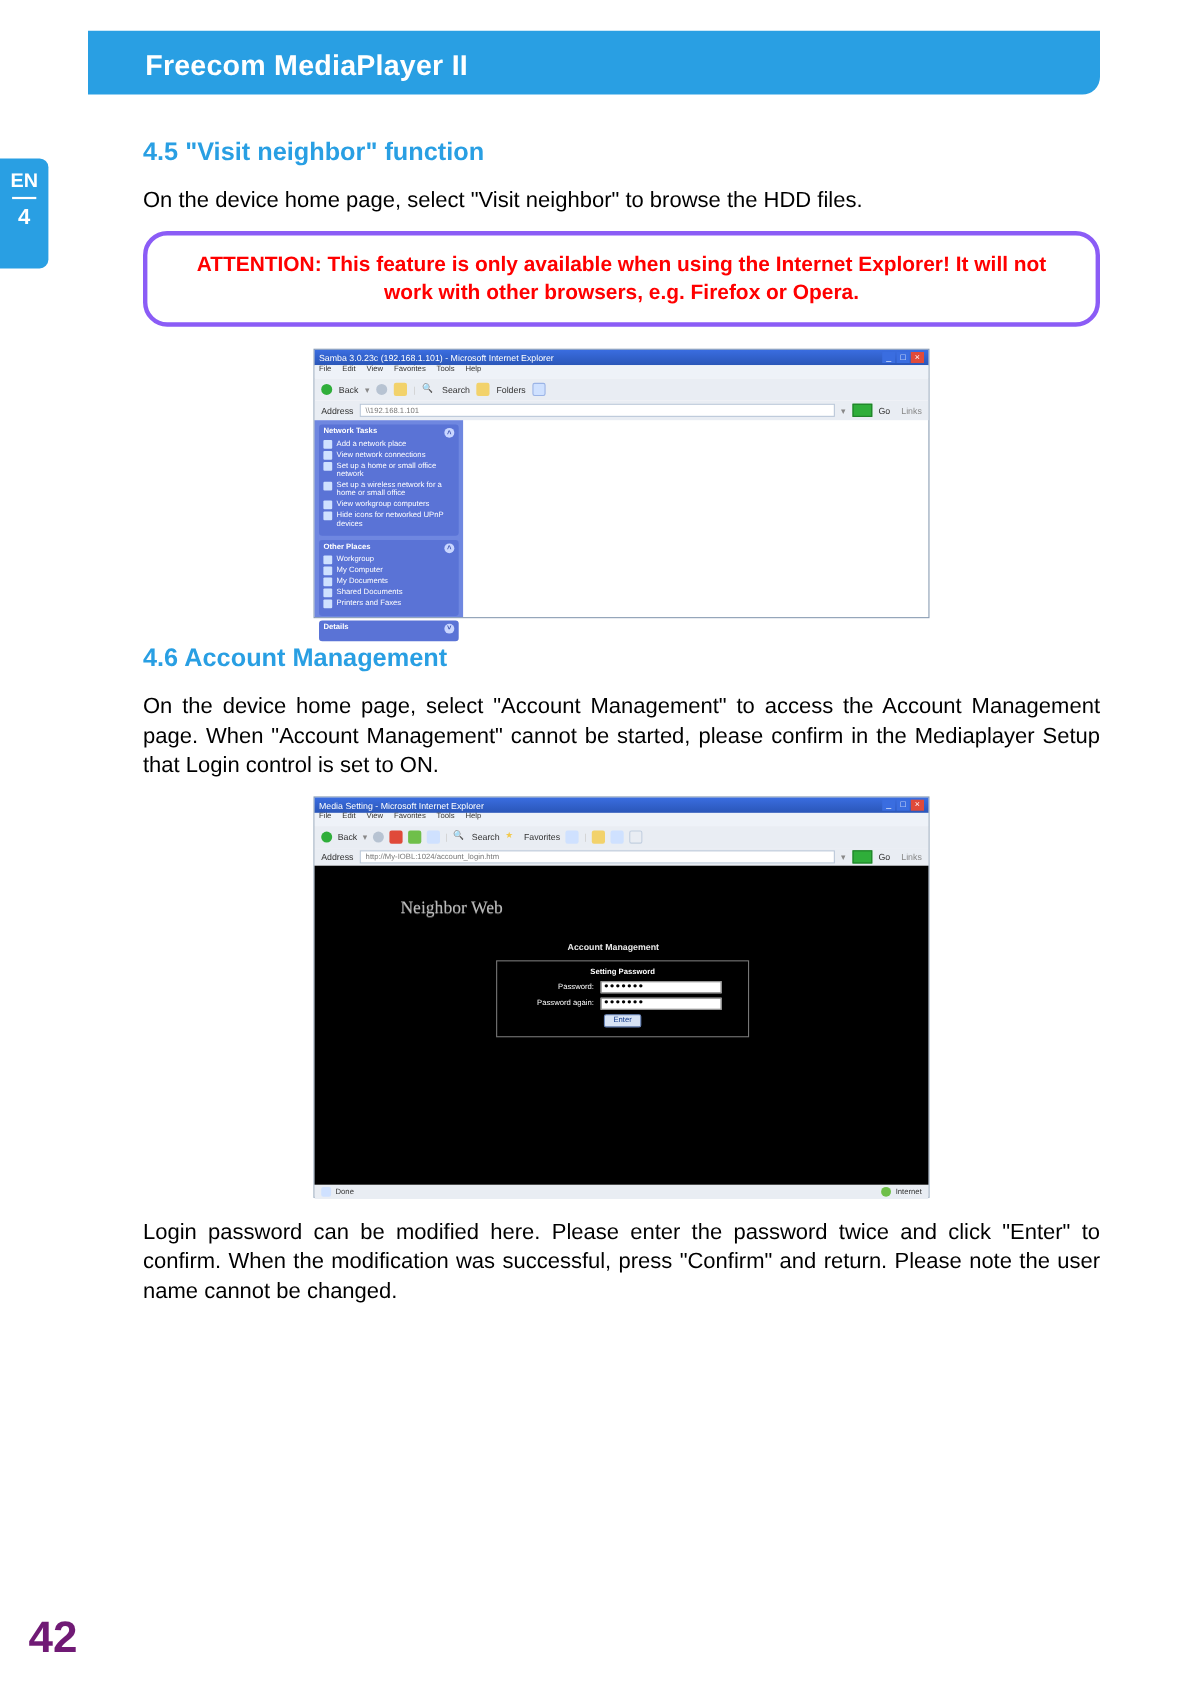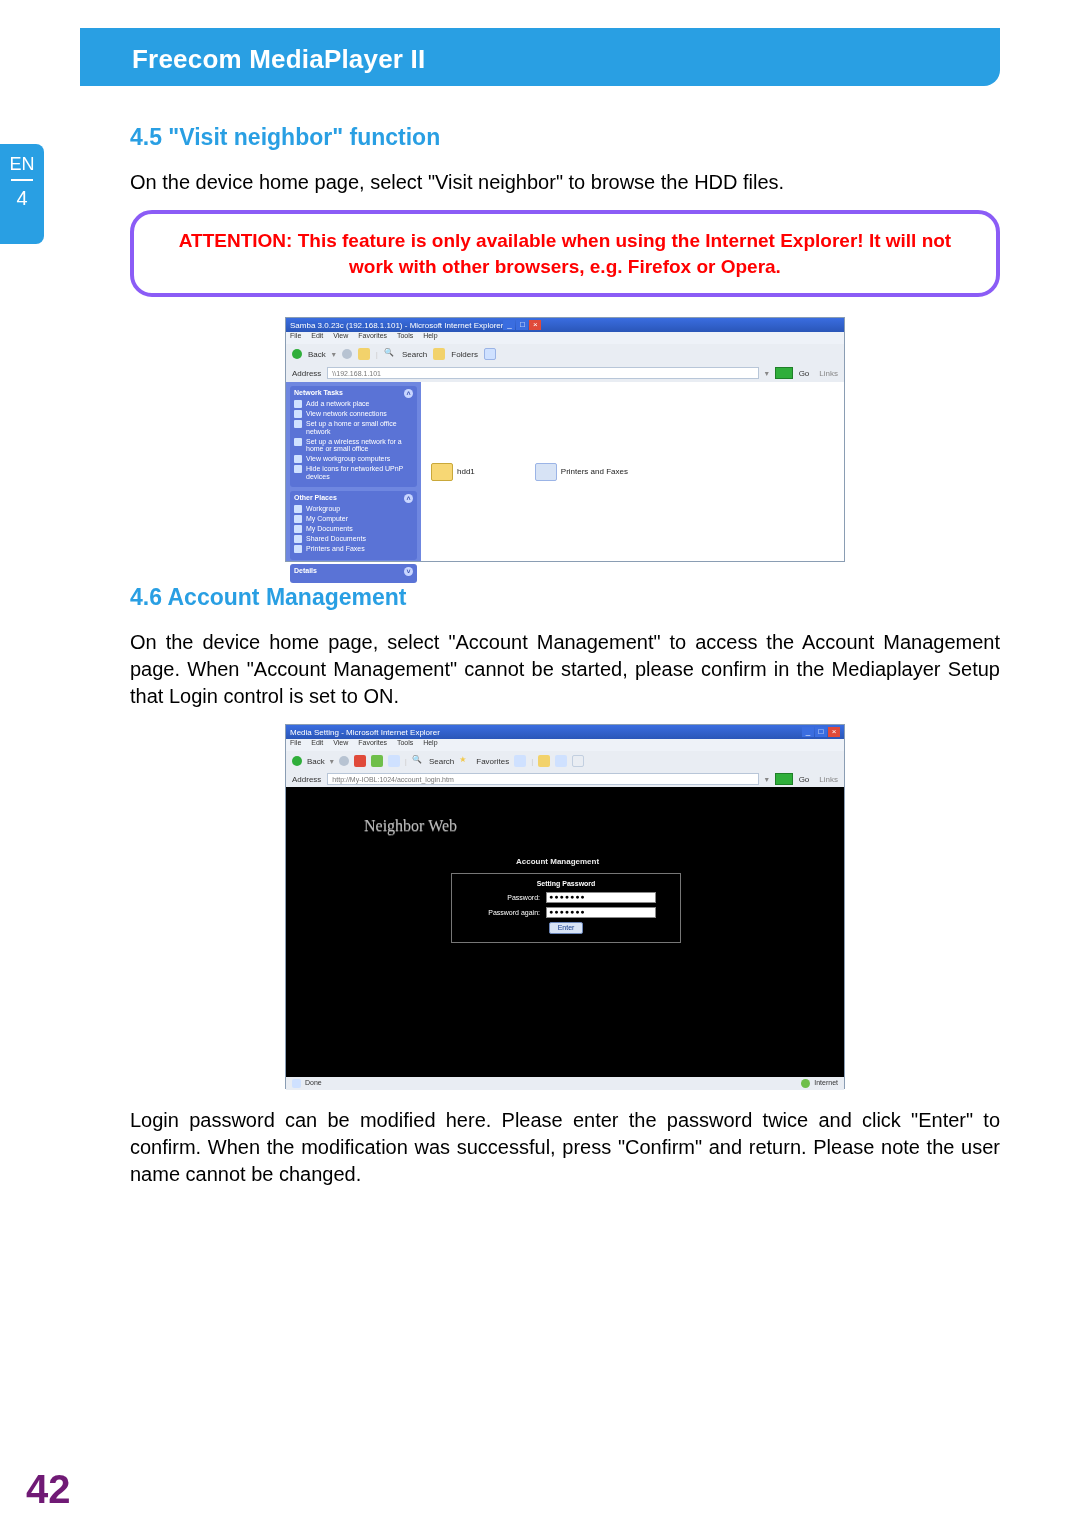--- a/index.html
+++ b/index.html
@@ -1,20 +1,20 @@
 <!DOCTYPE html>
 <html><head>
 <meta charset="utf-8">
 <style>
   * { box-sizing: border-box; margin: 0; padding: 0; }
   html, body { width: 1080px; height: 1532px; background: #ffffff; font-family: "Segoe UI", "Myriad Pro", Arial, sans-serif; color: #000; }
   .page { position: relative; width: 1080px; height: 1532px; }
 
   
-  .side-tab { position: absolute; left: 0; top: 144px; width: 44px; height: 100px; background: #299fe3; border-top-right-radius: 8px; border-bottom-right-radius: 8px; color: #fff; text-align: center; padding-top: 10px; font-weight: 400; font-size: 18px; }
+  .side-tab { position: absolute; left: 0; top: 144px; width: 44px; height: 100px; background: #299fe3; border-top-right-radius: 8px; border-bottom-right-radius: 8px; color: #fff; text-align: center; padding-top: 10px; font-weight: 700; font-size: 18px; }
   .side-tab .lang { display:block; }
   .side-tab .divider { display:block; margin: 4px auto; width: 22px; border-top: 2px solid #fff; height: 0; }
   .side-tab .chap { display:block; margin-top: 6px; font-size: 20px; }
 
   
   .header-banner { position: absolute; left: 80px; top: 28px; width: 920px; height: 58px; background: #299fe3; border-radius: 0 0 16px 0; padding: 16px 0 0 52px; }
   .header-banner .title { color: #fff; font-weight: 700; font-size: 26px; letter-spacing: .2px; }
 
   
   .body-col { position: absolute; left: 130px; top: 110px; width: 870px; }
@@ -22,21 +22,21 @@
   .sec-head { color: #299fe3; font-weight: 700; font-size: 23px; margin-top: 14px; margin-bottom: 18px; }
   .para { font-size: 20px; line-height: 1.35; margin-bottom: 14px; text-align: justify; }
   .para .u { text-decoration: underline; }
 
   
   .attention { border: 4px solid #8b5cf6; border-radius: 22px; background: #fff; padding: 14px 22px; margin: 8px 0 20px 0; }
   .attention .txt { color: #ff0000; font-weight: 700; font-size: 19px; line-height: 1.35; text-align: center; }
 
   
   .shot1 { width: 560px; height: 245px; margin: 0 auto 22px auto; border: 1px solid #8a9db3; background: #fff; font-size: 8px; color: #333; position: relative; }
-  .s1-titlebar { height: 14px; background: linear-gradient(#3a6de0, #2a56b8); color: #fff; padding: 1px 4px; display:flex; align-items:center; font-size: 8px; }
+  .s1-titlebar { height: 14px; background: linear-gradient(#3a6de0, #2a56b8); color: #fff; padding: 1px 4px; display:flex; justify-content:space-between; align-items:center; font-size: 8px; }
   .s1-wb { display:flex; gap:1px; }
   .s1-wb span { width:12px; height:10px; display:inline-block; text-align:center; line-height:10px; font-size:8px; }
   .wb-min { background:#3a6de0; color:#fff; }
   .wb-max { background:#3a6de0; color:#fff; }
   .wb-close { background:#e04a3a; color:#fff; }
   .s1-menu { height: 12px; background: #eef2f8; padding: 0 4px; font-size: 7px; }
   .s1-menu span { margin-right: 8px; }
   .s1-tool { height: 20px; background: #e9edf3; padding: 2px 6px; display:flex; align-items:center; gap:6px; }
   .green-dot { width:10px; height:10px; border-radius:50%; background:#2fae3a; display:inline-block; }
   .s1-addr { height: 18px; background: #e9edf3; padding: 2px 6px; display:flex; align-items:center; gap:6px; }
@@ -198,30 +198,20 @@
                 <span>Printers and Faxes</span>
               </div>
           </div>
           <div class="s1-panel">
             <div class="hdr">
                 <span>Details</span>
                 <span class="chev">˅</span>
               </div>
           </div>
         </div>
-        <div class="s1-main">
-          <div class="folder">
-            <span class="ficon"></span>
-            <span>hdd1</span>
-          </div>
-          <div class="folder">
-            <span class="ficon" style="background:#d7e3f5;border-color:#9bb4e6;"></span>
-            <span>Printers and Faxes</span>
-          </div>
-        </div>
       </div>
     </div>
 
     <div class="sec-head">4.6 Account Management</div>
     <div class="para">On the device home page, select "Account Management" to access the Account Management page. When "Account Management" cannot be started, please confirm in the Mediaplayer Setup that Login control is set to ON.</div>
 
     <div class="shot2">
       <div class="s2-titlebar">
         <span>Media Setting - Microsoft Internet Explorer</span>
         <span class="s1-wb">

